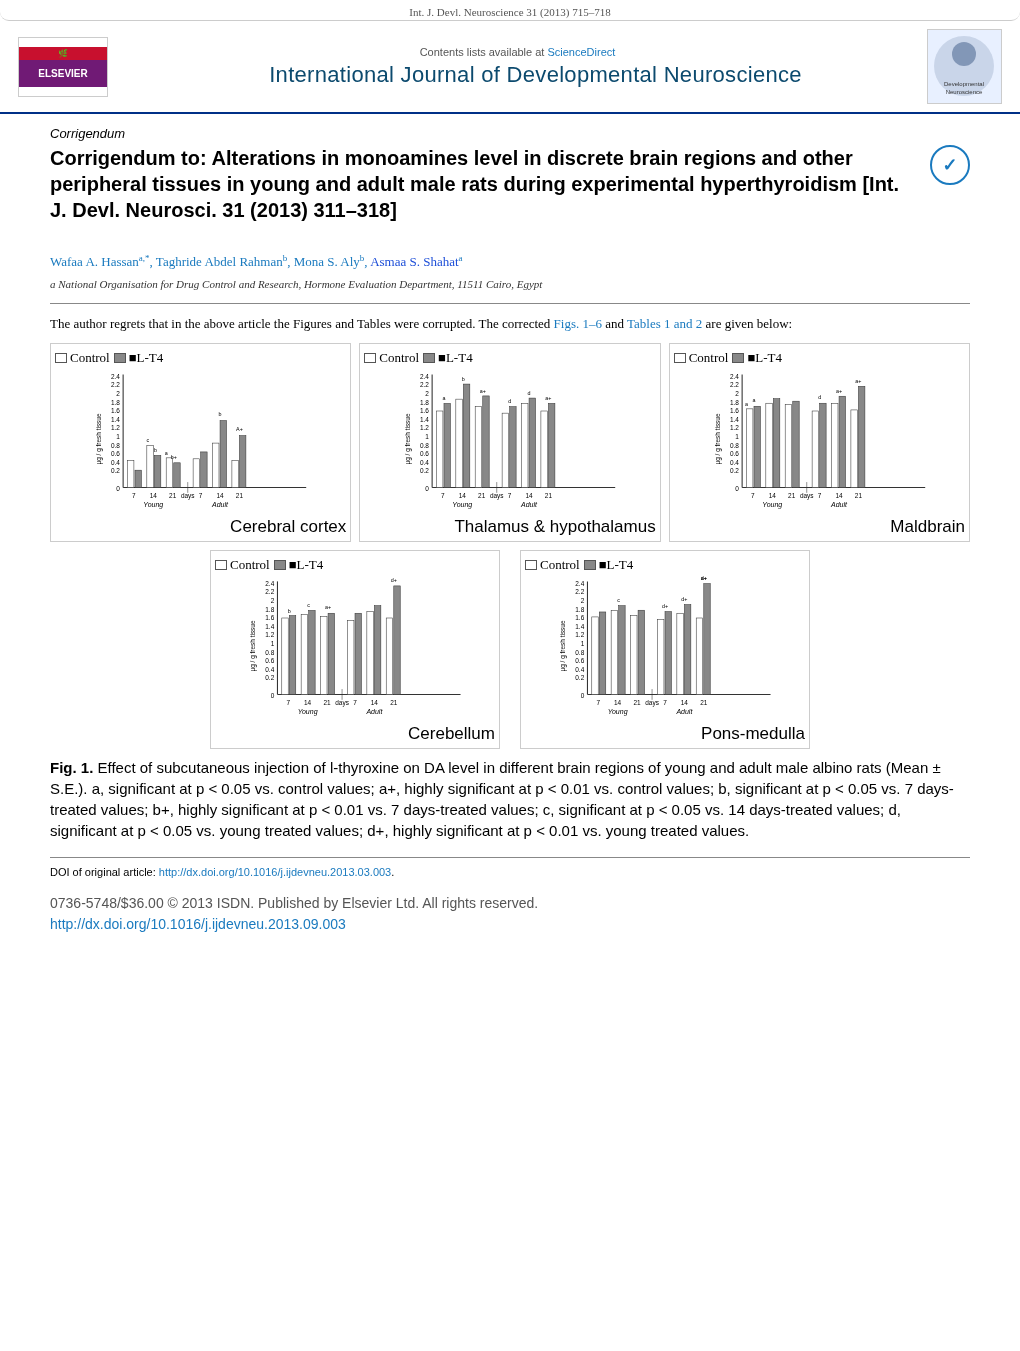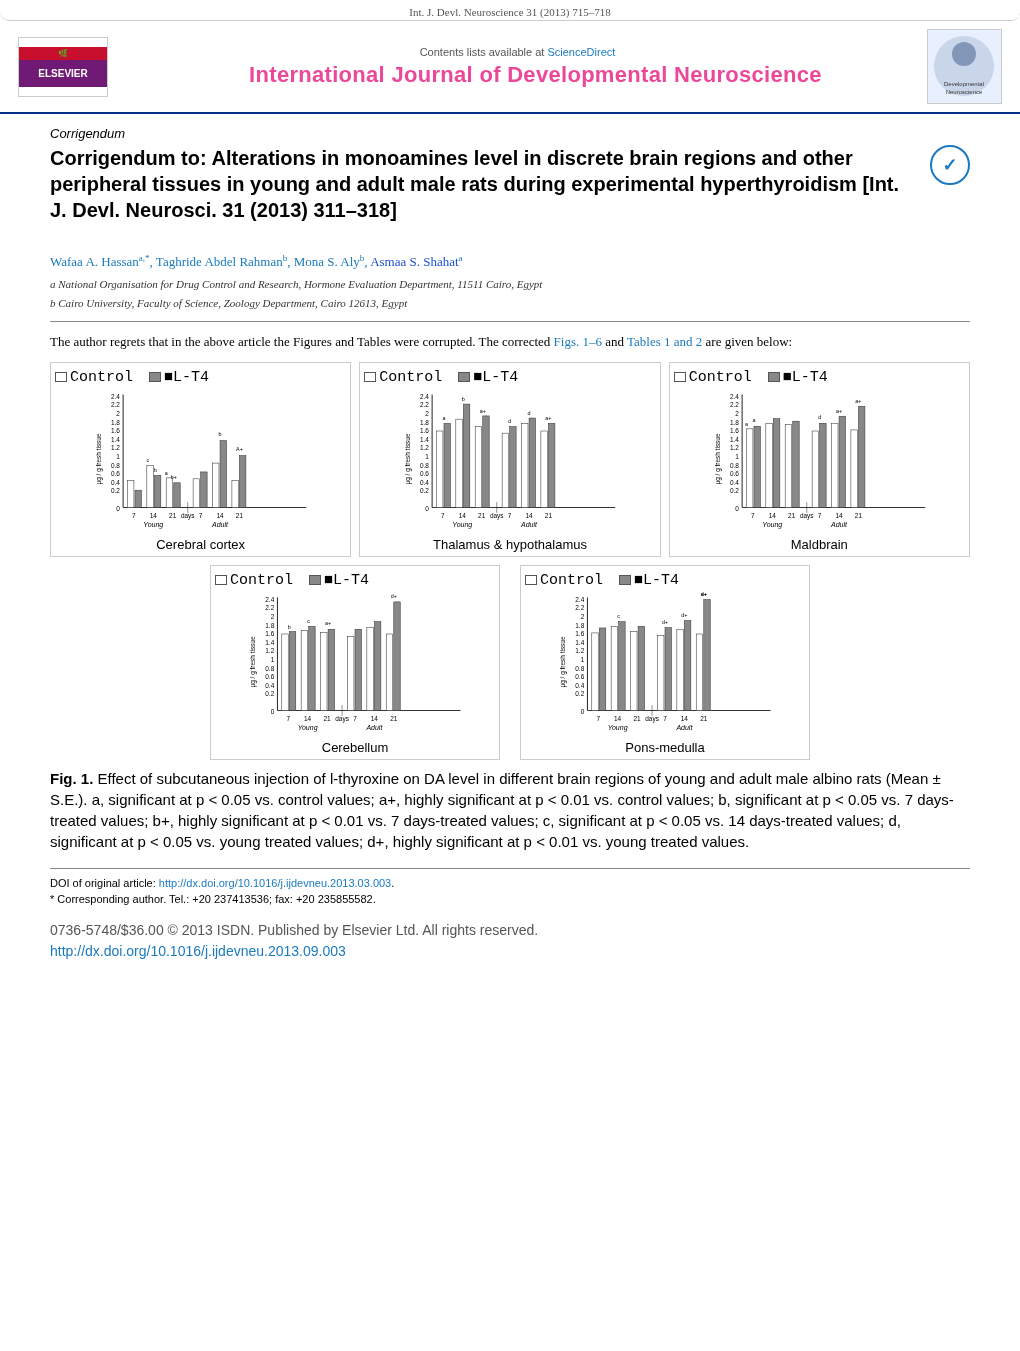--- a/index.html
+++ b/index.html
@@ -71,22 +71,22 @@
       margin-bottom: 4px;
       font-family: Arial, sans-serif;
     }
     .journal-title-center .contents-line a {
       color: #1a7abf;
       text-decoration: none;
     }
     .journal-title-center .main-title {
       font-size: 22px;
       font-family: Arial, sans-serif;
-      font-weight: bold;
-      color: #ec4899;
+      font-weight: normal;
+      color: #0c4a6e;
       letter-spacing: 0.3px;
       padding-left: 36px;
     }
     .journal-title-center .homepage-line {
       font-size: 11px;
       color: #555;
       margin-top: 4px;
       font-family: Arial, sans-serif;
     }
     .journal-title-center .homepage-line a {
@@ -176,31 +176,31 @@
       margin-bottom: 8px;
       justify-content: space-between;
     }
     .figure-box {
       flex: 1;
       border: 1px solid #ccc;
       padding: 6px 4px 4px 4px;
       background: #fff;
     }
     .figure-caption {
-      text-align: center;
+      text-align: right;
+      font-size: 17px;
+      margin-top: 4px;
+      font-family: Arial, sans-serif;
+    }
+    .chart-legend {
       font-size: 13px;
-      margin-top: 4px;
-      font-family: Arial, sans-serif;
-    }
-    .chart-legend {
-      font-size: 15px;
       display: flex;
-      gap: 16px;
+      gap: 4px;
       margin-bottom: 3px;
-      font-family: Liberation Mono, monospace;
+      font-family: Liberation Serif, serif;
       align-items: center;
     }
     .legend-item {
       display: flex;
       align-items: center;
       gap: 3px;
     }
     .legend-box {
       width: 12px;
       height: 10px;
@@ -286,21 +286,20 @@
 
     <div class="authors">
       <span style="color:#1a7abf;">Wafaa A. Hassan</span><sup class="sup">a,*</sup>,
       <span style="color:#1a7abf;"> Taghride Abdel Rahman</span><sup class="sup">b</sup>,
       <span style="color:#1a7abf;"> Mona S. Aly</span><sup class="sup">b</sup>,
       <span style="color:#1d4ed8;"> Asmaa S. Shahat</span><sup class="sup">a</sup>
     </div>
 
     <div class="affiliations">
       <div class="aff-line">a National Organisation for Drug Control and Research, Hormone Evaluation Department, 11511 Cairo, Egypt</div>
-      <div class="aff-line">b Cairo University, Faculty of Science, Zoology Department, Cairo 12613, Egypt</div>
     </div>
 
     <hr class="divider">
 
     <div class="abstract-text">
       The author regrets that in the above article the Figures and Tables were corrupted. The corrected <a href="#" style="color:#1a7abf;">Figs. 1–6</a> and <a href="#" style="color:#1a7abf;">Tables 1 and 2</a> are given below:
     </div>
 
     <div class="figures-row">
 
@@ -632,24 +631,20 @@
     <div class="fig-caption-full">
       <b>Fig. 1.</b>
       <span> Effect of subcutaneous injection of l-thyroxine on DA level in different brain regions of young and adult male albino rats (Mean ± S.E.). a, significant at p &lt; 0.05 vs. control values; a+, highly significant at p &lt; 0.01 vs. control values; b, significant at p &lt; 0.05 vs. 7 days-treated values; b+, highly significant at p &lt; 0.01 vs. 7 days-treated values; c, significant at p &lt; 0.05 vs. 14 days-treated values; d, significant at p &lt; 0.05 vs. young treated values; d+, highly significant at p &lt; 0.01 vs. young treated values.</span>
     </div>
 
     <div class="footer-notes">
       <div>
         <span>DOI of original article:</span>
         <a href="#" style="color:#1a7abf;">http://dx.doi.org/10.1016/j.ijdevneu.2013.03.003</a>.
       </div>
-      <div>
-        <span>* Corresponding author.</span>
-        <span>Tel.: +20 237413536; fax: +20 235855582.</span>
-      </div>
     </div>
 
     <div class="footer-bottom">
       <div>0736-5748/$36.00 © 2013 ISDN. Published by Elsevier Ltd. All rights reserved.</div>
       <div>
         <a href="#" style="color:#1a7abf;">http://dx.doi.org/10.1016/j.ijdevneu.2013.09.003</a>
       </div>
     </div>
 
   </div>

